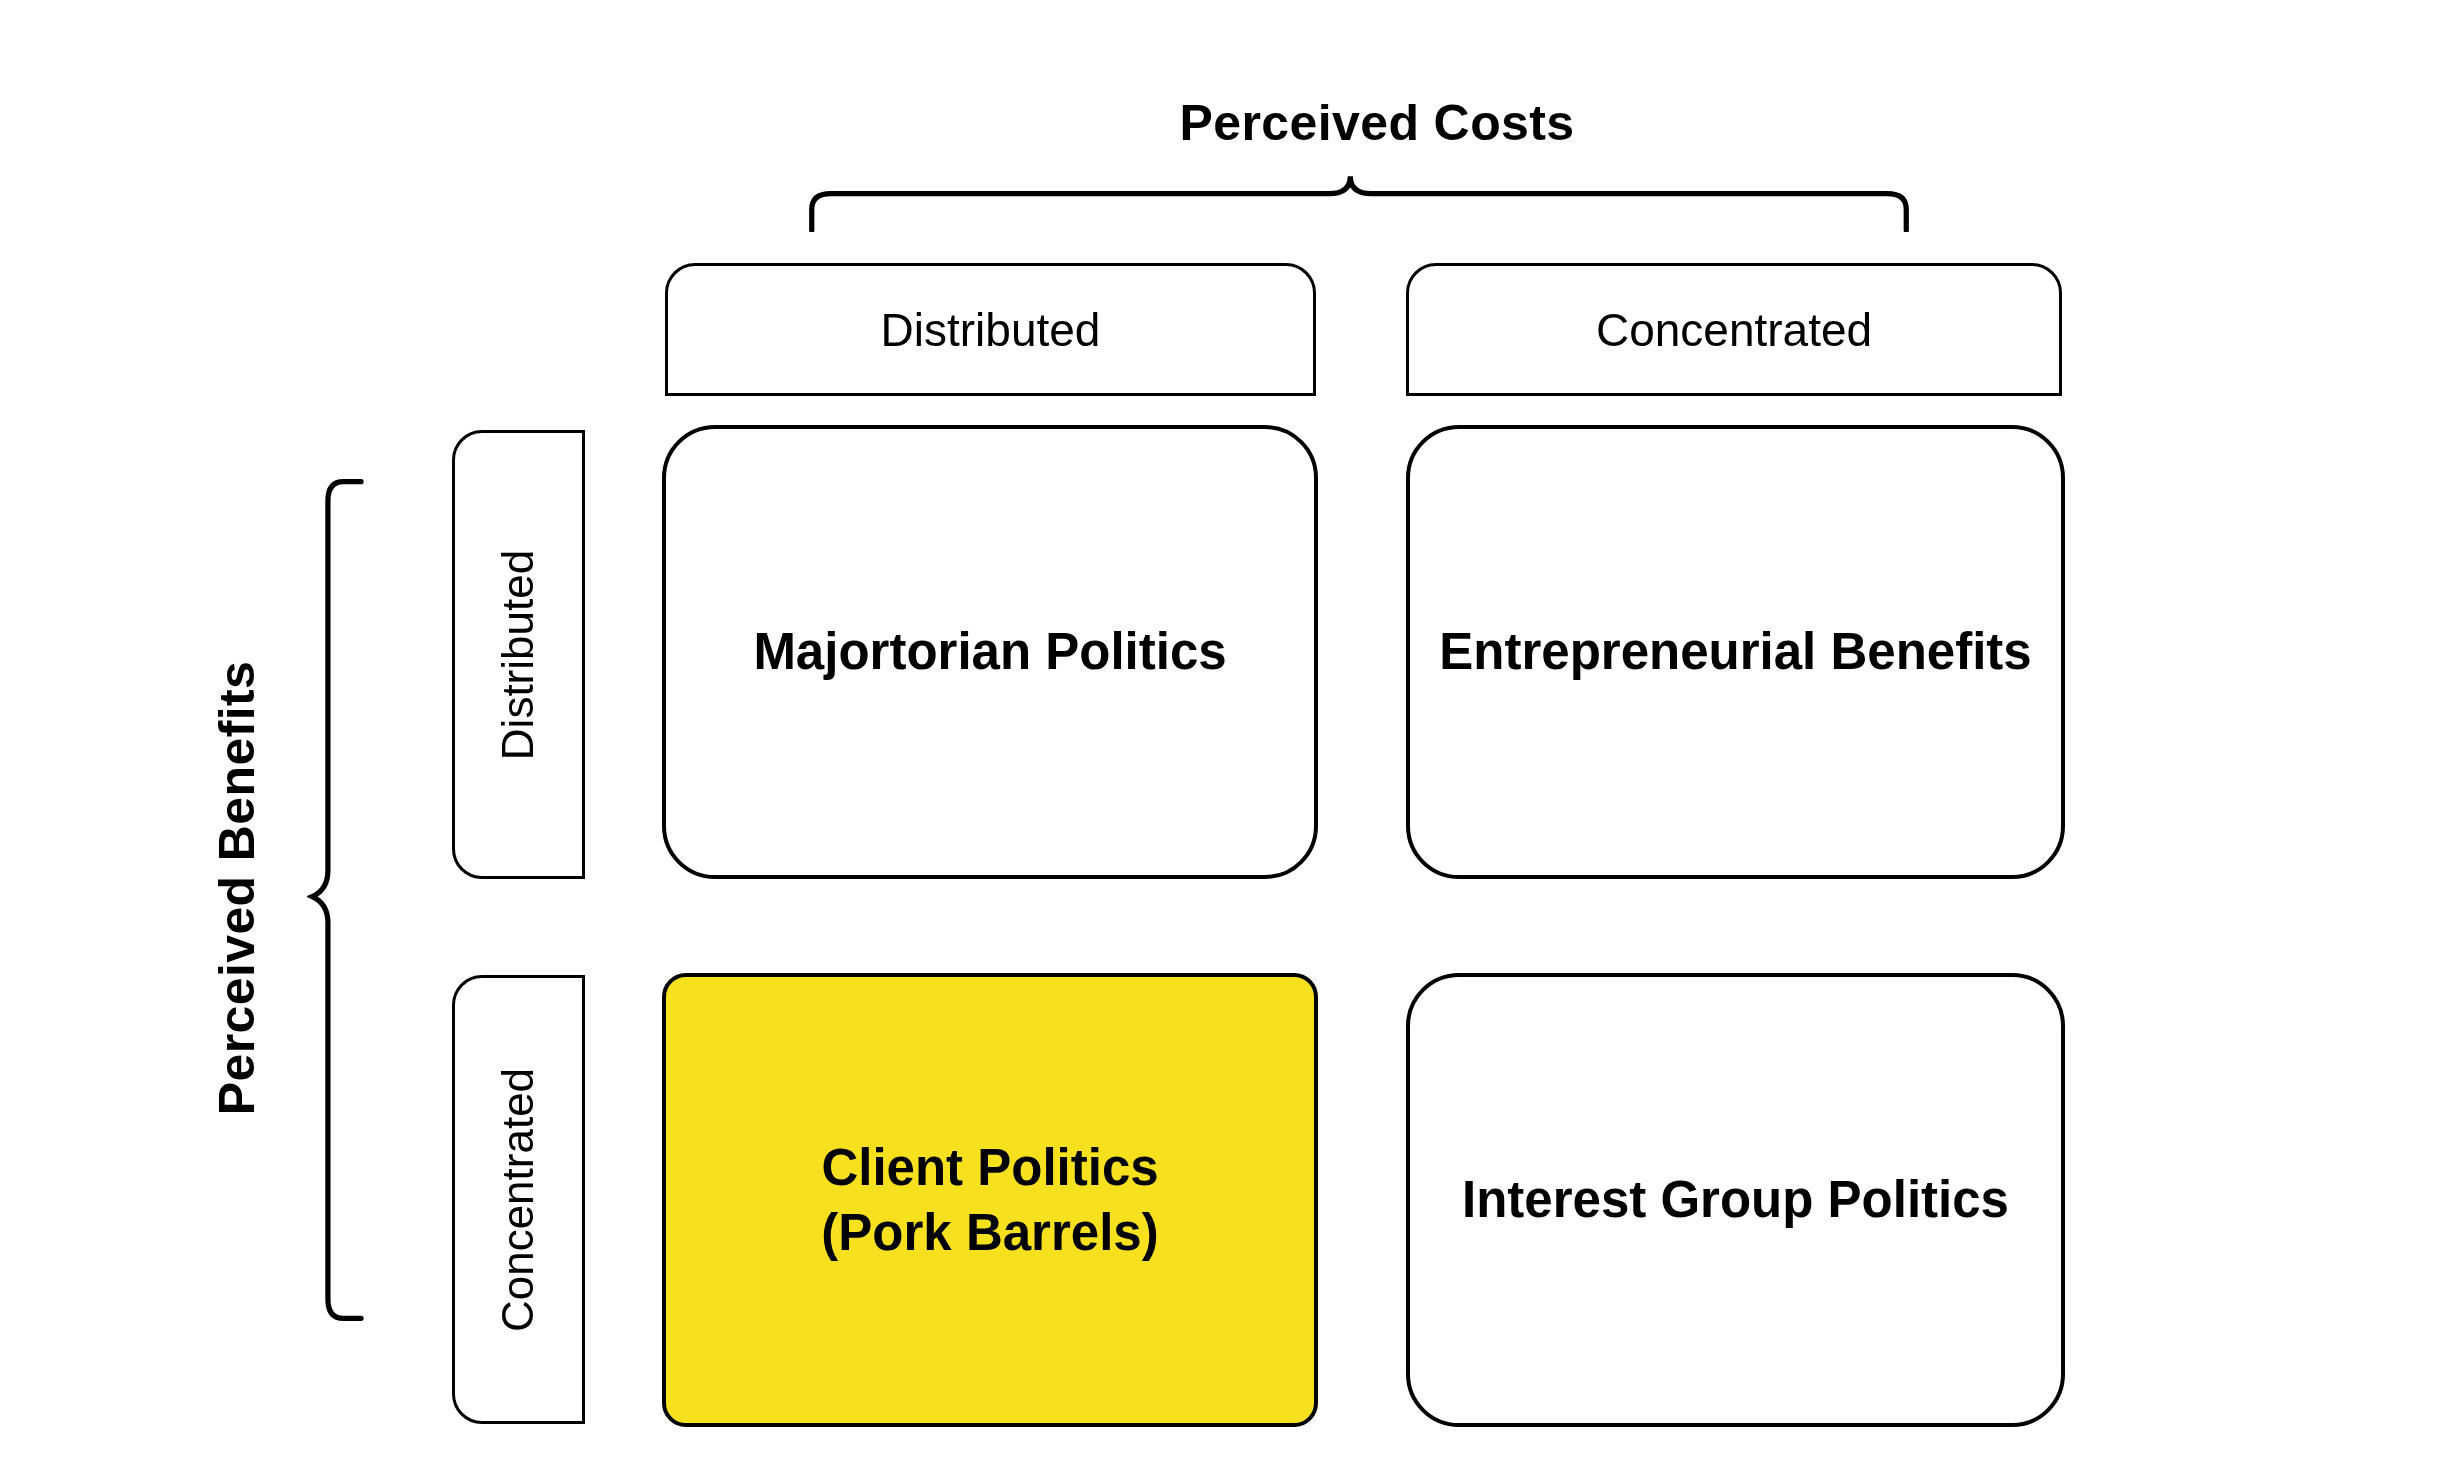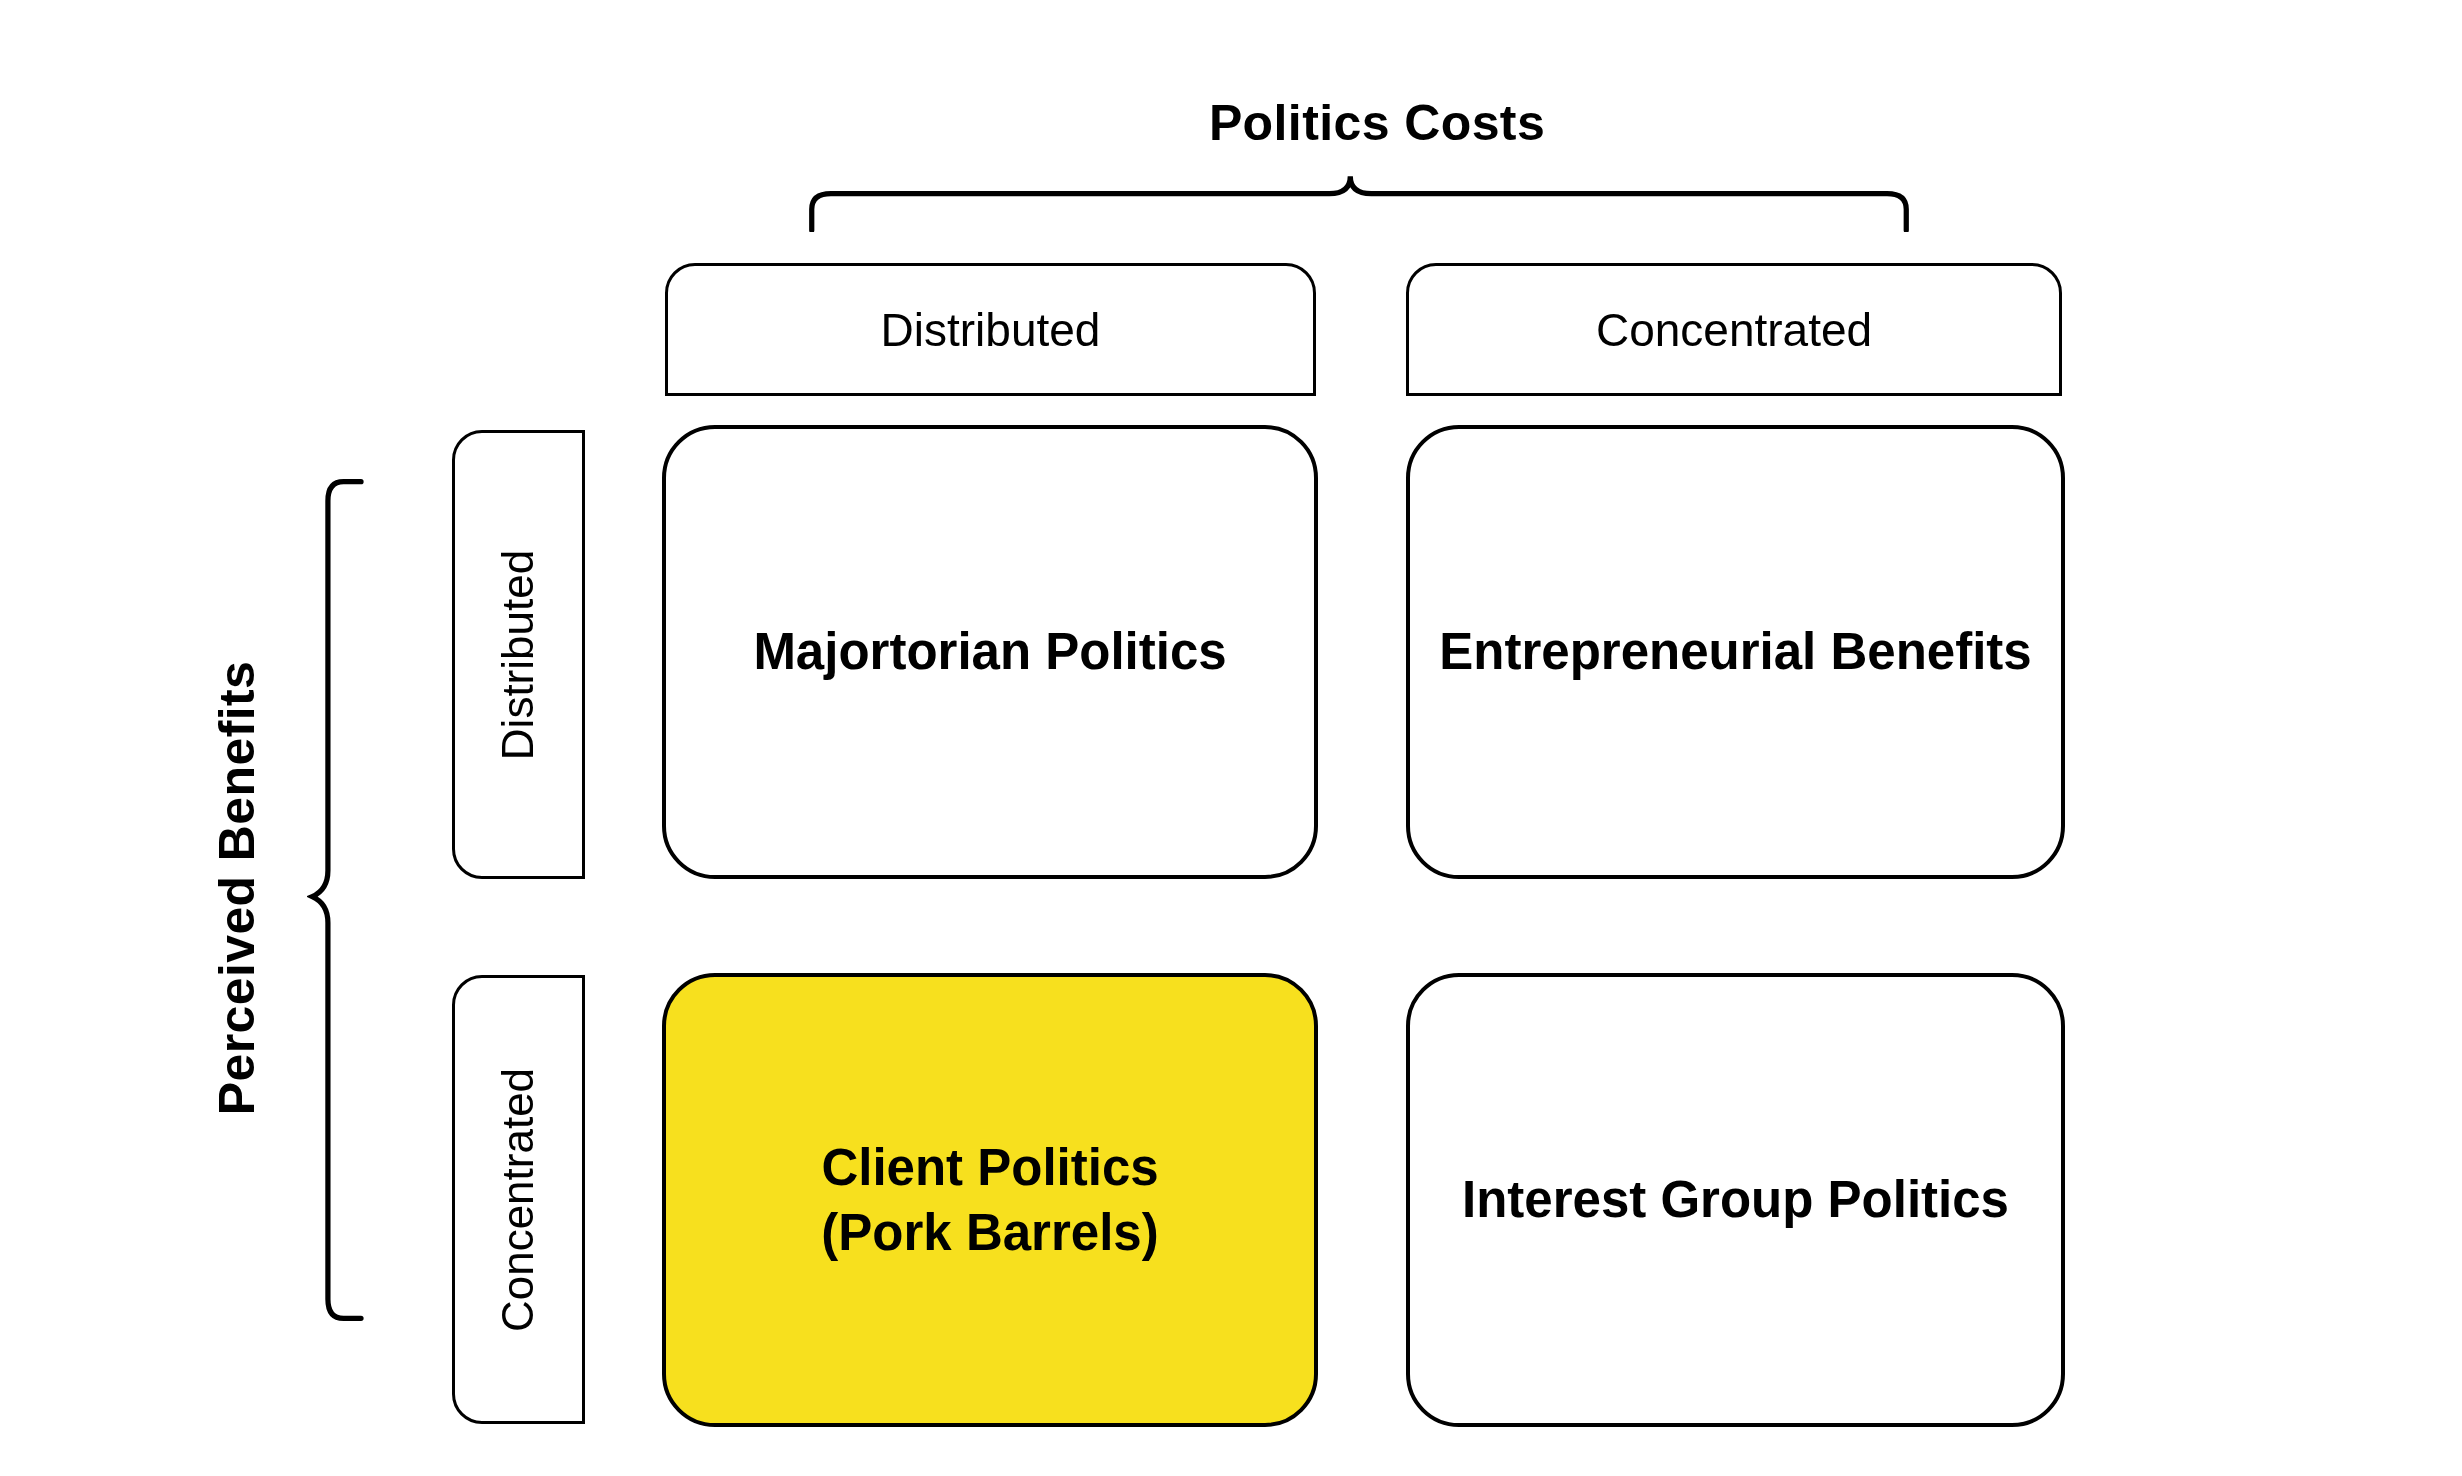--- a/index.html
+++ b/index.html
@@ -103,31 +103,32 @@
   }
   .cell .cell-label {
     font-size: 51px;
     font-weight: bold;
     line-height: 1.28;
     text-align: center;
     white-space: pre-line;
   }
   .cell.highlight {
     background: #F7E01E;
+    border-radius: 24px;
   }
   .cell.align-left .cell-label {
     text-align: center;
   }
 </style>
 </head>
 <body>
 
 <div id="stage">
 
-  <div class="axis-title-top">Politics Costs</div>
+  <div class="axis-title-top">Perceived Costs</div>
 
   <div class="brace" style="left:789px; top:171px;">
     <svg width="1140" height="61" viewBox="0 0 1300 70" fill="none" xmlns="http://www.w3.org/2000/svg">
       <path d="M 22 68 L 22 44 Q 22 26 44 26 L 616 26 Q 640 26 640 6 Q 640 26 664 26 L 1256 26 Q 1278 26 1278 44 L 1278 68" stroke="#000000" stroke-width="6" fill="none" stroke-linecap="round"></path>
     </svg>
   </div>
 
   <div class="axis-title-left">Perceived Benefits</div>
 
   <div class="brace" style="left:307px; top:474px;">

